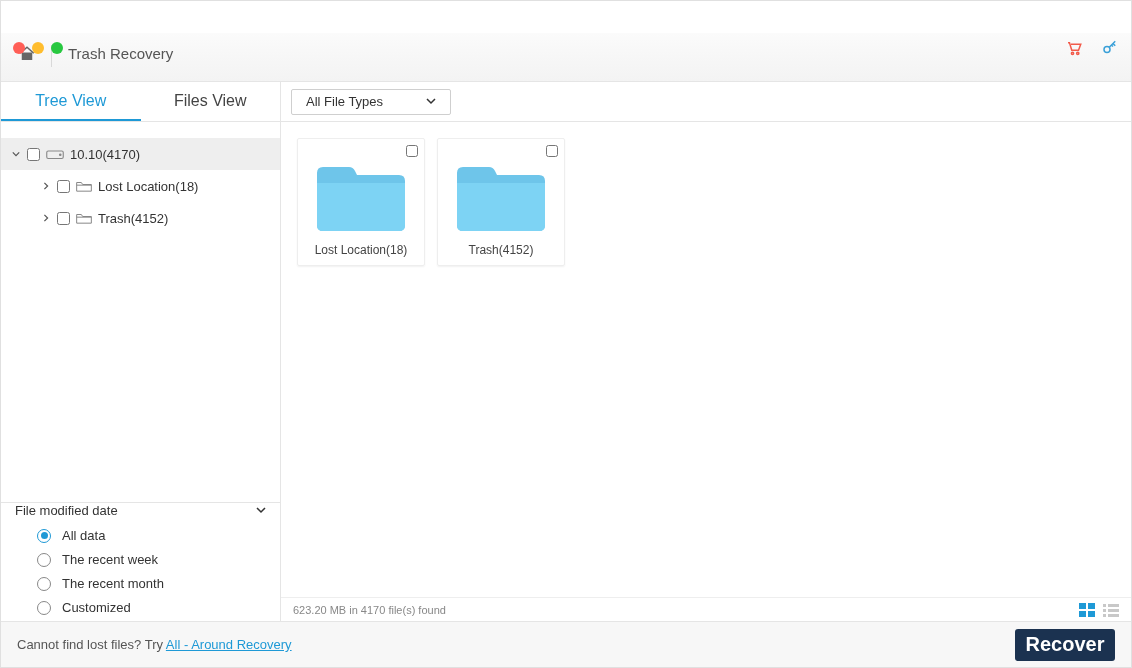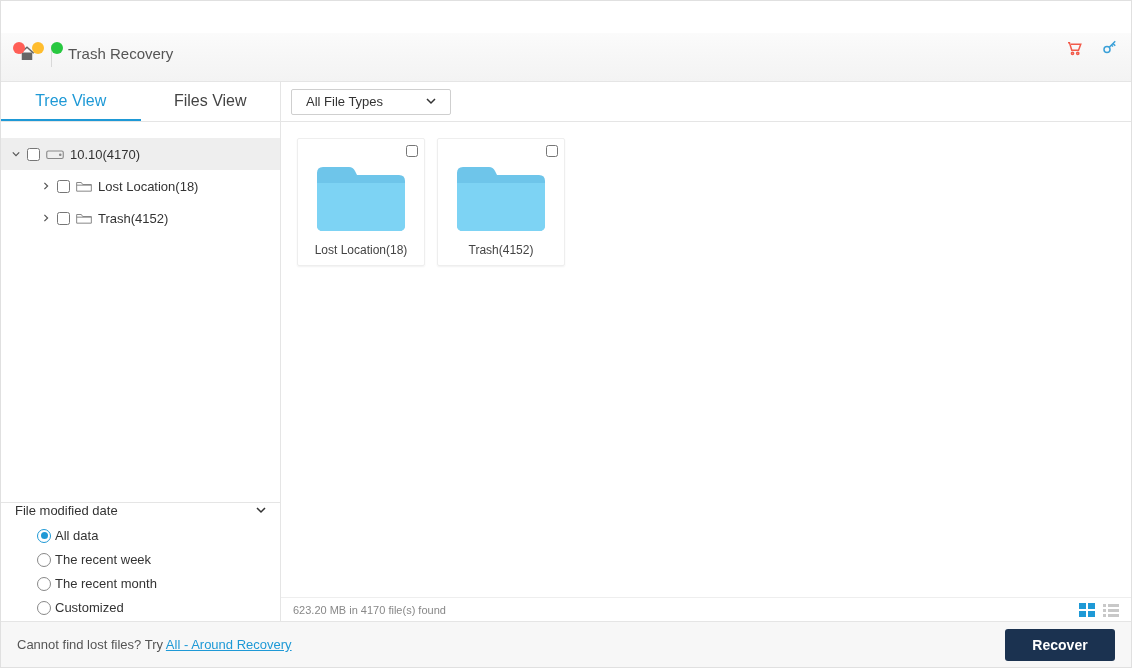--- a/index.html
+++ b/index.html
@@ -34,41 +34,41 @@
   .tree { flex: 1; overflow: auto; padding-top: 16px; }
   .tree-row { display: flex; align-items: center; height: 32px; padding-left: 10px; gap: 6px; cursor: pointer; font-size: 13px; }
   .tree-row.root { background: #eeeeee; }
   .tree-row .caret { width: 10px; text-align: center; color: #666; font-size: 10px; }
   .tree-row input[type=checkbox] { width: 13px; height: 13px; }
   .tree-row .node-icon { color: #777; display:flex; align-items:center; }
   .tree-row.depth1 { padding-left: 40px; }
   .filter-section { border-top: 1px solid #e5e5e5; padding: 0 14px 6px 14px; }
   .filter-header { display: flex; justify-content: space-between; align-items: center; font-size: 13px; color: #333; margin-bottom: 10px; cursor: pointer; }
   .radio-list { display: flex; flex-direction: column; gap: 9px; padding-left: 22px; }
-  .radio-item { display: flex; align-items: center; gap: 4px; font-size: 13px; color: #333; cursor: pointer; }
+  .radio-item { display: flex; align-items: center; gap: 11px; font-size: 13px; color: #333; cursor: pointer; }
   .radio { width: 14px; height: 14px; border: 1.5px solid #888; border-radius: 50%; display: inline-flex; align-items: center; justify-content: center; }
   .radio.selected { border-color: #1e99d6; }
   .radio.selected::after { content: ""; width: 7px; height: 7px; background: #1e99d6; border-radius: 50%; }
   
   .content { flex: 1; display: flex; flex-direction: column; background: #fff; }
   .grid { flex: 1; padding: 16px; display: flex; gap: 12px; align-content: flex-start; flex-wrap: wrap; }
   .card { width: 128px; height: 128px; border: 1px solid #eee; box-shadow: 0 1px 2px rgba(0,0,0,0.06); border-radius: 2px; position: relative; display: flex; flex-direction: column; align-items: center; justify-content: flex-end; padding-bottom: 8px; cursor: pointer; }
   .card-check { position: absolute; top: 6px; right: 6px; width: 12px; height: 12px; }
   .folder-svg { margin-top: 6px; }
   .card-label { font-size: 12px; color: #444; margin-top: 6px; }
   .statusbar { height: 24px; border-top: 1px solid #eee; display: flex; align-items: center; padding: 0 12px; font-size: 11px; color: #888; }
   .view-toggles { margin-left: auto; display: flex; gap: 8px; }
   .vt { width: 16px; height: 14px; display: inline-block; }
   .vt.grid-icon { color: #1e99d6; }
   .vt.list-icon { color: #c8c8c8; }
   
   .footer { height: 46px; background: #f7f7f7; border-top: 1px solid #e5e5e5; display: flex; align-items: center; padding: 0 16px; }
   .footer-text { font-size: 13px; color: #555; }
   .footer-text a { color: #1e99d6; text-decoration: underline; }
-  .recover-btn { margin-left: auto; background: #1b3250; color: #fff; border: none; border-radius: 3px; width: 110px; height: 32px; font-size: 14px; font-weight: 600; cursor: pointer; }
+  .recover-btn { margin-left: auto; background: #1b3250; color: #fff; border: none; border-radius: 3px; width: 100px; height: 32px; font-size: 20px; font-weight: 600; cursor: pointer; }
 </style>
 </head>
 <body>
 
 <div class="window">
 
   <div class="titlebar">
     <div class="traffic-lights">
       <div class="tl red"></div>
       <div class="tl yellow"></div>

